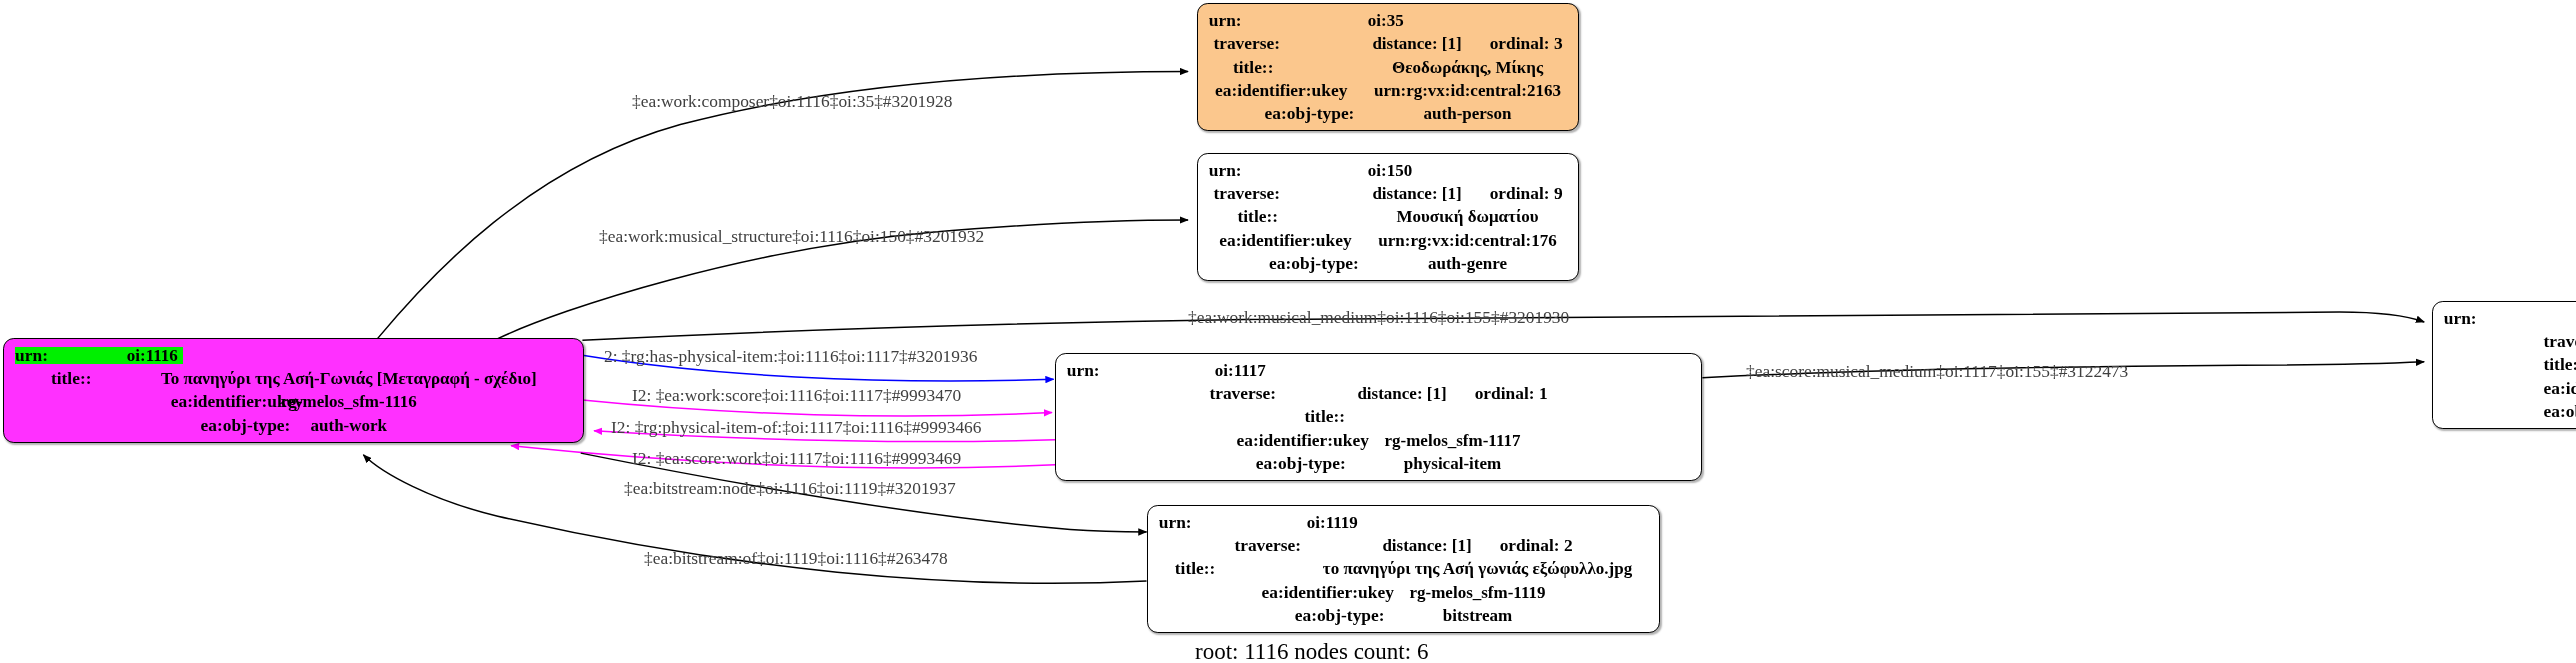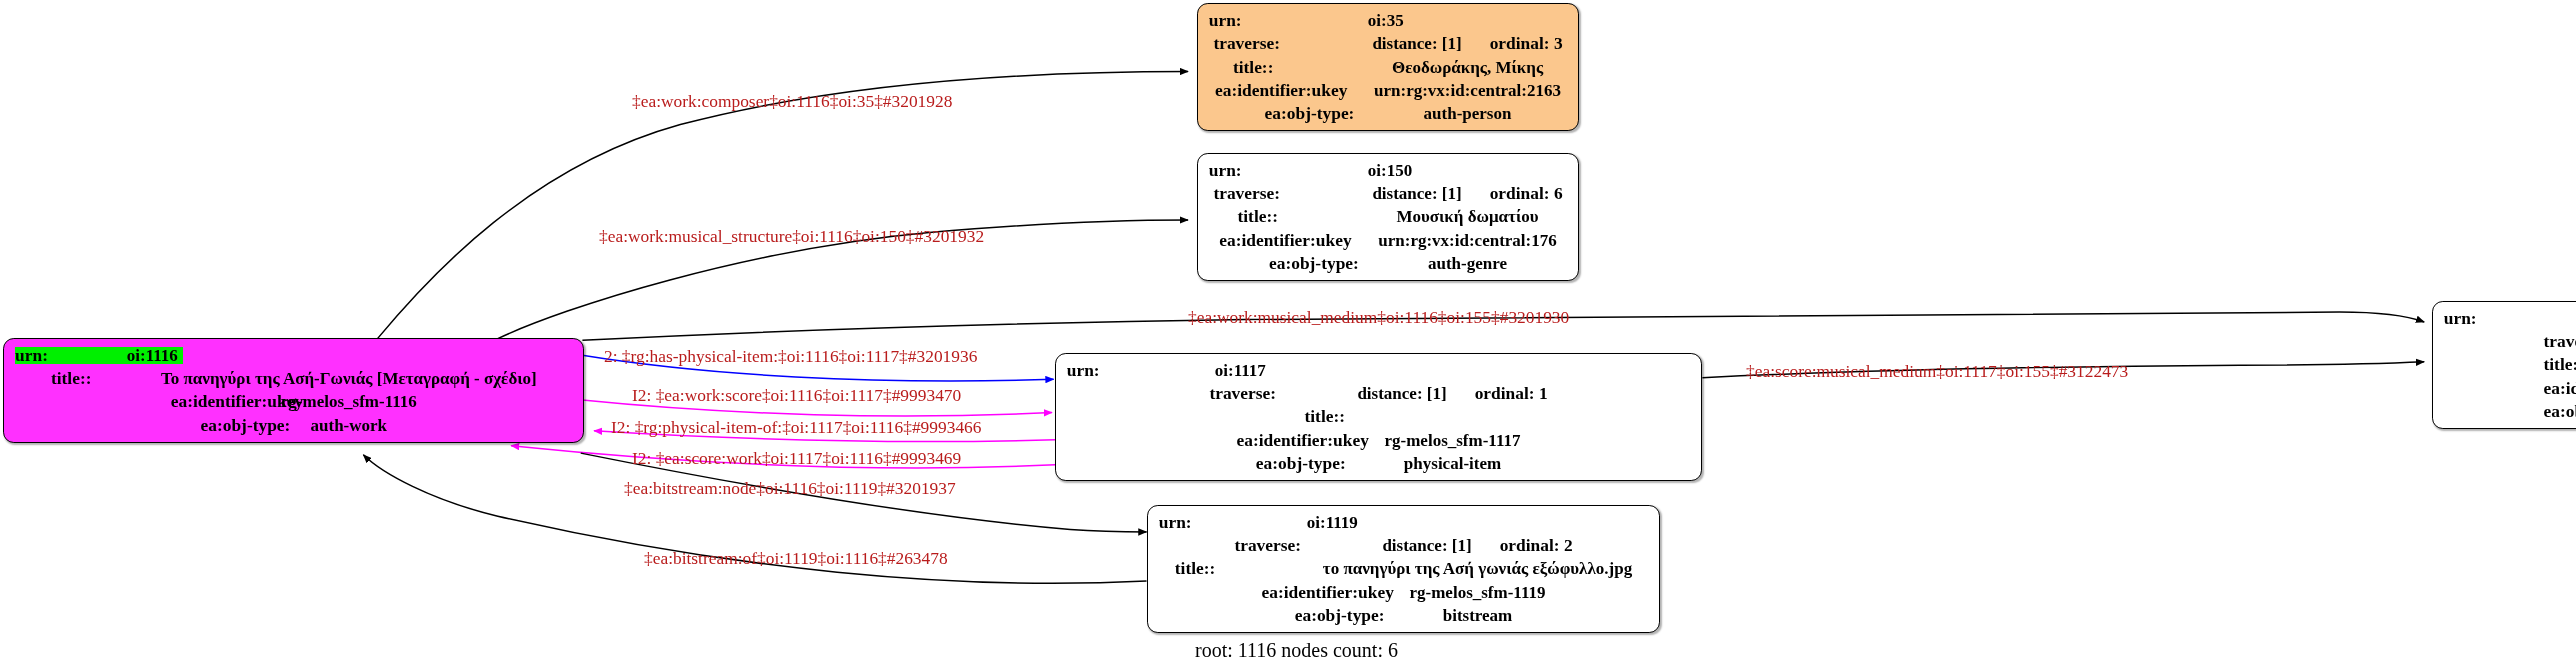--- a/index.html
+++ b/index.html
@@ -34,26 +34,26 @@
   .node.magenta .row.hl .k,
   .node.magenta .row.hl .v{background:#00f000;}
   .node.magenta .row.hl .k{padding-right:1.7px;}
   .node.magenta .row.hl .v{padding-right:5px;}
 
   .edge-label{
     position:absolute;
     font-size:17.4px;
     white-space:nowrap;
     line-height:1;
-    color:#b91c1c;
+    color:#404040;
     background:transparent;
   }
   .caption{
     position:absolute;
-    font-size:20px;
+    font-size:23px;
     white-space:nowrap;
     line-height:1;
   }
 </style>
 </head>
 <body>
 
 <div id="canvas">
 
   <svg class="edges" viewBox="0 0 3105 800" xmlns="http://www.w3.org/2000/svg">
@@ -136,21 +136,21 @@
   </div>
 
   <div class="node" style="left:1197px;top:153px;width:382px;">
     <div class="row">
       <span class="k" style="width:159px">urn:</span>
       <span class="v">oi:150</span>
     </div>
     <div class="row">
       <span class="k" style="width:159px">traverse:</span>
       <span class="v">distance: [1]</span>
-      <span class="v2">ordinal: 6</span>
+      <span class="v2">ordinal: 9</span>
     </div>
     <div class="row">
       <span class="k" style="width:159px">title::</span>
       <span class="v">Μουσική δωματίου</span>
     </div>
     <div class="row">
       <span class="k" style="width:159px">ea:identifier:ukey</span>
       <span class="v">urn:rg:vx:id:central:176</span>
     </div>
     <div class="row">

